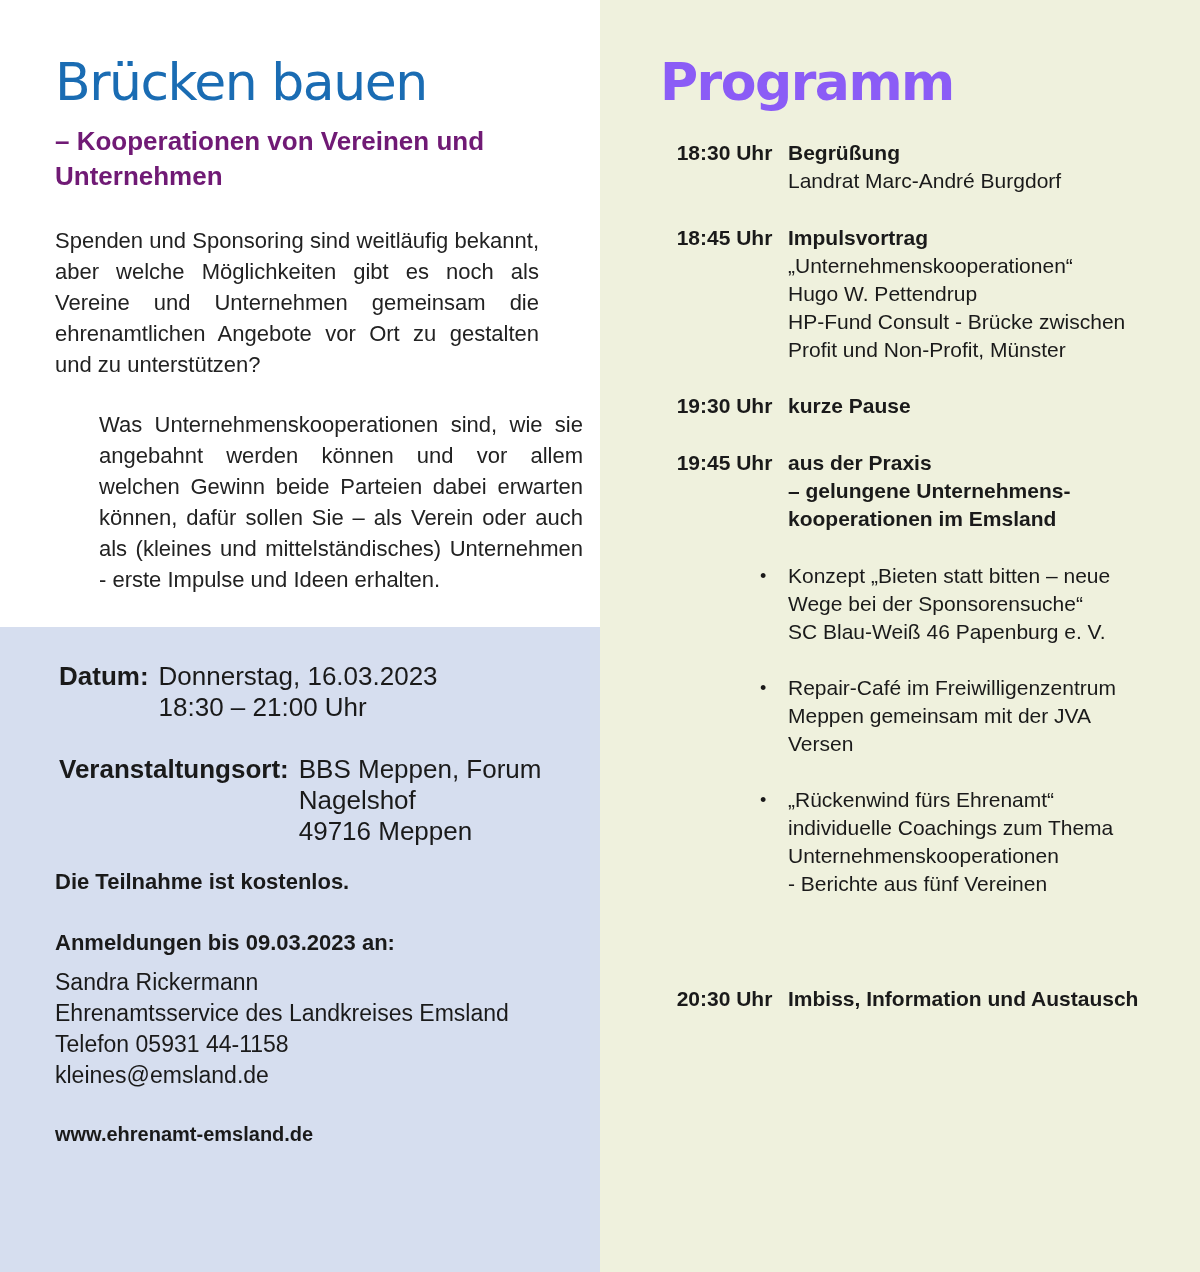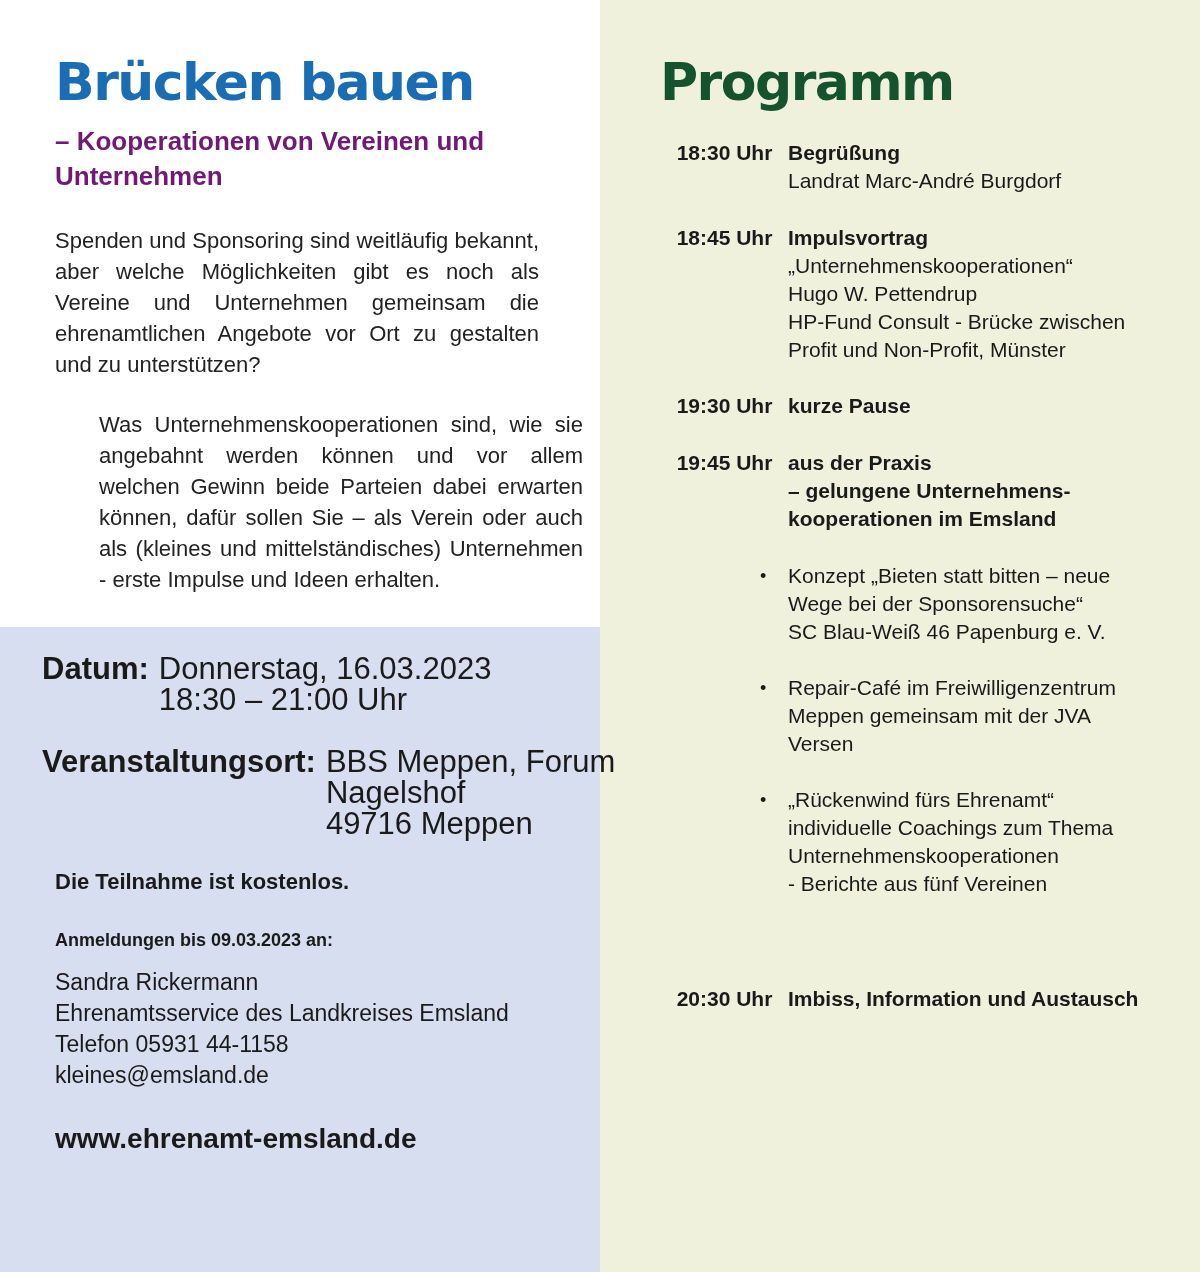--- a/index.html
+++ b/index.html
@@ -1,37 +1,37 @@
 <!DOCTYPE html>
 <html><head>
 <meta charset="utf-8">
 <style>
   html, body { margin:0; padding:0; }
   body { width:1200px; height:1272px; position:relative; font-family:"Liberation Sans", sans-serif; color:#1a1a1a; overflow:hidden; }
   .left-top { position:absolute; left:0; top:0; width:600px; height:627px; background:#ffffff; }
   .left-bottom { position:absolute; left:0; top:627px; width:600px; height:645px; background:#d6deef; }
   .right { position:absolute; left:600px; top:0; width:600px; height:1272px; background:#eff1dd; }
 
-  .title { position:absolute; left:55px; top:52px; font-size:52px; color:#1a6cb3; font-family:"DejaVu Sans", sans-serif; font-weight:bold; letter-spacing:-1.5px; margin:0; }
+  .title { position:absolute; left:55px; top:52px; font-size:52px; color:#1a6cb3; font-family:"DejaVu Sans", sans-serif; font-weight:normal; letter-spacing:-1.5px; margin:0; }
   .subtitle { position:absolute; left:55px; top:124px; font-size:26px; line-height:35px; font-weight:bold; color:#701a75; width:520px; margin:0; }
   .para { position:absolute; left:55px; width:484px; font-size:22px; line-height:31px; text-align:justify; margin:0; color:#222; }
   .p1 { top:225px; }
   .p2 { top:409px;margin-left:44px; }
 
-  .info-row { position:absolute; left:42px; font-size:31px; line-height:31px; display:flex; }
+  .info-row { position:absolute; left:59px; font-size:26px; line-height:31px; display:flex;margin-top:8px; }
   .info-label { font-weight:bold; margin-right:10px; }
   .info-values div { white-space:nowrap; }
   .row-date { top:653px; }
   .row-place { top:746px; }
   .free { position:absolute; left:55px; top:869px; font-size:22px; font-weight:bold; }
-  .reg-title { position:absolute; left:55px; top:930px; font-size:18px; font-weight:bold; }
+  .reg-title { position:absolute; left:55px; top:930px; font-size:22px; font-weight:bold; }
   .reg-lines { position:absolute; left:55px; top:967px; font-size:23px; line-height:31px; }
-  .website { position:absolute; left:55px; top:1123px; font-size:28px; font-weight:bold;text-align:center; }
+  .website { position:absolute; left:55px; top:1123px; font-size:20px; font-weight:bold;text-align:center; }
 
-  .prog-title { position:absolute; left:660px; top:52px; font-size:52px; color:#14532d; font-family:"DejaVu Sans", sans-serif; letter-spacing:-1.5px; margin:0; }
+  .prog-title { position:absolute; left:660px; top:52px; font-size:52px; color:#8b5cf6; font-family:"DejaVu Sans", sans-serif; letter-spacing:-1.5px; margin:0; }
   .slot { position:absolute; left:661px; display:flex; font-size:21px; line-height:28px; }
   .slot-time { width:127px; font-weight:bold; white-space:nowrap;text-align:center; }
   .slot-body { width:390px; }
   .slot-head { font-weight:bold; }
   .slot-line { white-space:nowrap; }
   .bullets { position:absolute; left:760px; top:562px; width:420px; font-size:21px; line-height:28px; }
   .bullet { display:flex; margin-bottom:28px; }
   .bullet-dot { width:28px; font-size:18px; }
   .bullet-text div { white-space:nowrap; }
 </style>

